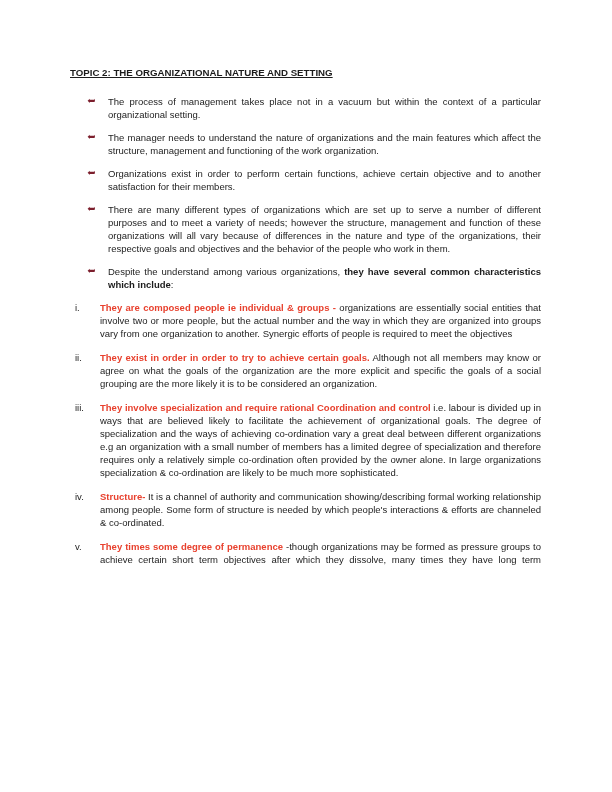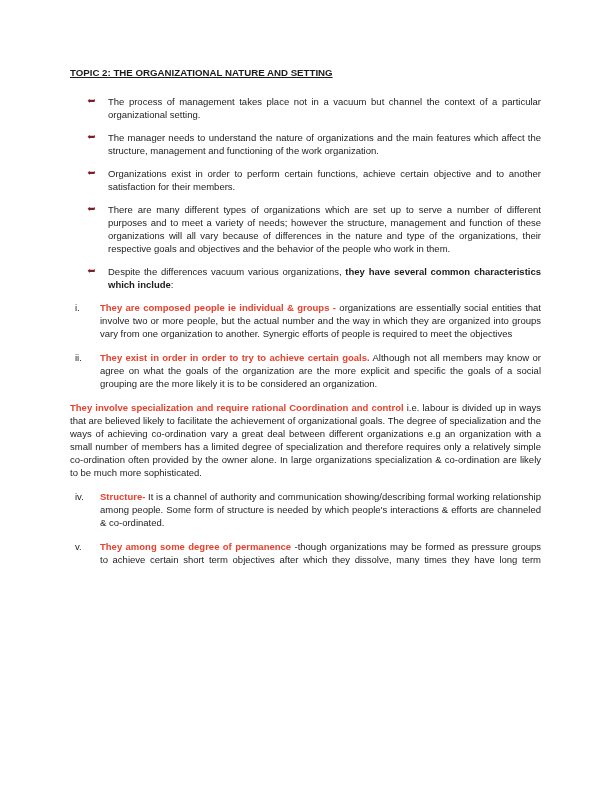--- a/index.html
+++ b/index.html
@@ -82,68 +82,69 @@
 <body>
 
 <div class="page">
 
   <h1 class="doc-title">TOPIC 2: THE ORGANIZATIONAL NATURE AND SETTING</h1>
 
   <div>
 
     <div class="bullet-item">
       <span class="bullet-glyph"><span class="flip">➥</span></span>
-      <div class="bullet-text">The process of management takes place not in a vacuum but channel the context of a particular organizational setting.</div>
+      <div class="bullet-text">The process of management takes place not in a vacuum but within the context of a particular organizational setting.</div>
     </div>
 
     <div class="bullet-item">
       <span class="bullet-glyph"><span class="flip">➥</span></span>
       <div class="bullet-text">The manager needs to understand the nature of organizations and the main features which affect the structure, management and functioning of the work organization.</div>
     </div>
 
     <div class="bullet-item">
       <span class="bullet-glyph"><span class="flip">➥</span></span>
       <div class="bullet-text">Organizations exist in order to perform certain functions, achieve certain objective and to another satisfaction for their members.</div>
     </div>
 
     <div class="bullet-item">
       <span class="bullet-glyph"><span class="flip">➥</span></span>
       <div class="bullet-text">There are many different types of organizations which are set up to serve a number of different purposes and to meet a variety of needs; however the structure, management and function of these organizations will all vary because of differences in the nature and type of the organizations, their respective goals and objectives and the behavior of the people who work in them.</div>
     </div>
 
     <div class="bullet-item">
       <span class="bullet-glyph"><span class="flip">➥</span></span>
-      <div class="bullet-text"><span>Despite the differences vacuum various organizations, </span><span class="bold">they have several common characteristics which include</span><span>:</span></div>
+      <div class="bullet-text"><span>Despite the understand among various organizations, </span><span class="bold">they have several common characteristics which include</span><span>:</span></div>
     </div>
 
   </div>
 
   <div class="numbered-list">
 
     <div class="numbered-item">
       <div class="num-marker">i.</div>
       <div class="item-text"><span class="red">They are composed people ie individual &amp; groups - </span><span>organizations are essentially social entities that involve two or more people, but the actual number and the way in which they are organized into groups vary from one organization to another. Synergic efforts of people is required to meet the objectives</span></div>
     </div>
 
     <div class="numbered-item">
       <div class="num-marker">ii.</div>
       <div class="item-text"><span class="red">They exist in order in order to try to achieve certain goals.</span><span>  Although not all members may know or agree on what the goals of the organization are the more explicit and specific the goals of a social grouping are the more likely it is to be considered an organization.</span></div>
     </div>
 
     <div class="numbered-item">
+      <div class="num-marker">iii.</div>
       <div class="item-text"><span class="red">They involve specialization and require rational Coordination and control</span><span> i.e. labour is divided up in ways that are believed likely to facilitate the achievement of organizational goals.  The degree of specialization and the ways of achieving co-ordination vary a great deal between different organizations e.g an organization with a small number of members has a limited degree of specialization and therefore requires only a relatively simple co-ordination often provided by the owner alone.  In large organizations specialization &amp; co-ordination are likely to be much more sophisticated.</span></div>
     </div>
 
     <div class="numbered-item">
       <div class="num-marker">iv.</div>
       <div class="item-text"><span class="red">Structure-</span><span> It is a channel of authority and communication showing/describing formal working relationship among people.  Some form of structure is needed by which people's interactions &amp; efforts are channeled &amp; co-ordinated.</span></div>
     </div>
 
     <div class="numbered-item">
       <div class="num-marker">v.</div>
-      <div class="item-text"><span class="red">They among some degree of permanence </span><span>-though organizations may be formed as pressure groups to achieve certain short term objectives after which they dissolve, many times they have long term objectives for which they live to fulfill.</span></div>
+      <div class="item-text"><span class="red">They times some degree of permanence </span><span>-though organizations may be formed as pressure groups to achieve certain short term objectives after which they dissolve, many times they have long term objectives for which they live to fulfill.</span></div>
     </div>
 
   </div>
 
   <div class="page-number">3</div>
 
 </div>
 
 </body></html>

